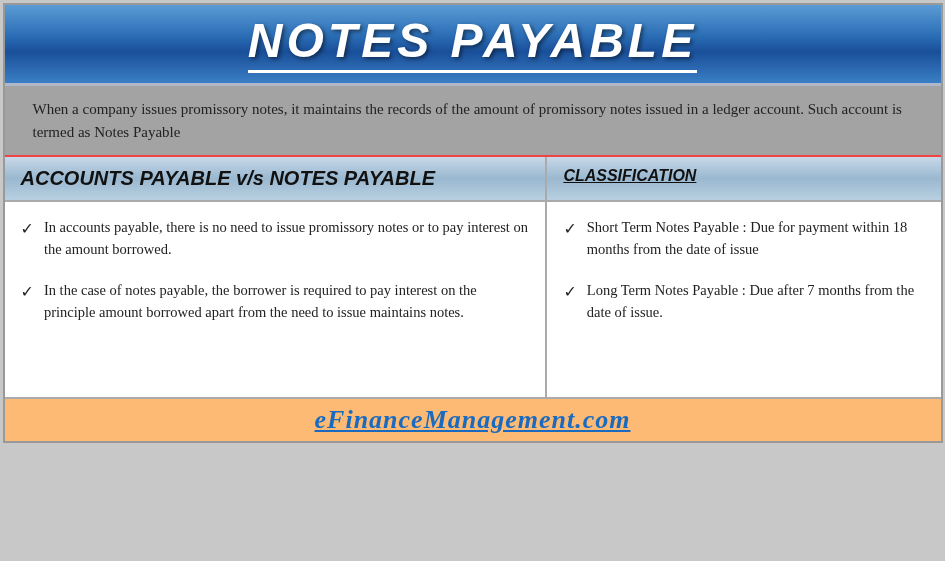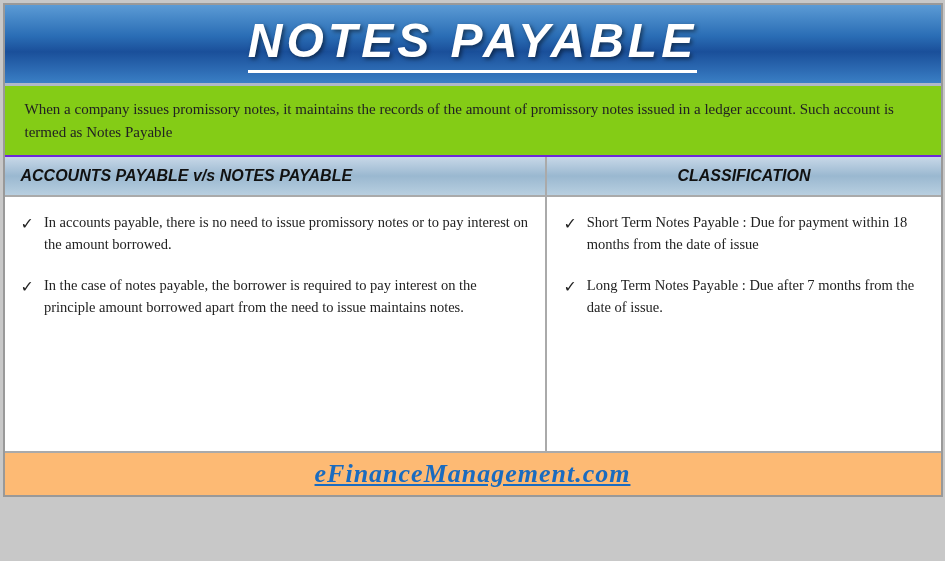--- a/index.html
+++ b/index.html
@@ -5,21 +5,21 @@
     * { box-sizing: border-box; margin: 0; padding: 0; }
     body {
       width: 945px;
       height: 561px;
       background: #c8c8c8;
       font-family: Georgia, 'Times New Roman', serif;
       overflow: hidden;
     }
     .outer {
       width: 940px;
-      height: 494px;
+      height: 440px;
       margin: 3px auto;
       background: #d0d0d0;
       border: 2px solid #999;
       display: flex;
       flex-direction: column;
     }
 
     
     .title-bar {
       background: linear-gradient(180deg, #5b9bd5 0%, #2a6db5 40%, #1a4f9a 60%, #3a7fc5 100%);
@@ -36,55 +36,55 @@
       font-style: italic;
       letter-spacing: 4px;
       text-shadow: 2px 2px 4px rgba(0,0,0,0.5);
       font-family: 'Arial Black', Arial, sans-serif;
       border-bottom: 3px solid white;
       padding-bottom: 2px;
     }
 
     
     .description-area {
-      background: #84cc16;
-      padding: 12px 20px;
-      border-bottom: 2px solid #6d28d9;
+      background: #a3a3a3;
+      padding: 12px 28px;
+      border-bottom: 2px solid #ef4444;
       font-size: 15px;
       line-height: 1.5;
       color: #222;
     }
 
     
     .section-headers {
       display: flex;
       background: #d0d0d0;
       border-bottom: 2px solid #aaa;
     }
     .section-header-left {
       flex: 0 0 58%;
       background: linear-gradient(180deg, #c8d8e8 0%, #9ab8d0 50%, #b8cfe0 100%);
       padding: 10px 16px;
-      font-size: 16px;
+      font-size: 20px;
       font-weight: 900;
       font-style: italic;
       color: #111;
       border-right: 2px solid #aaa;
       font-family: 'Arial Black', Arial, sans-serif;
     }
     .section-header-right {
       flex: 1;
       background: linear-gradient(180deg, #c8d8e8 0%, #9ab8d0 50%, #b8cfe0 100%);
       padding: 10px 16px;
       font-size: 16px;
       font-weight: 900;
       font-style: italic;
       color: #111;
-      text-align: center;
       font-family: 'Arial Black', Arial, sans-serif;
+      text-decoration: underline;
     }
 
     
     .content-area {
       display: flex;
       flex: 1;
       background: #d0d0d0;
     }
 
     

